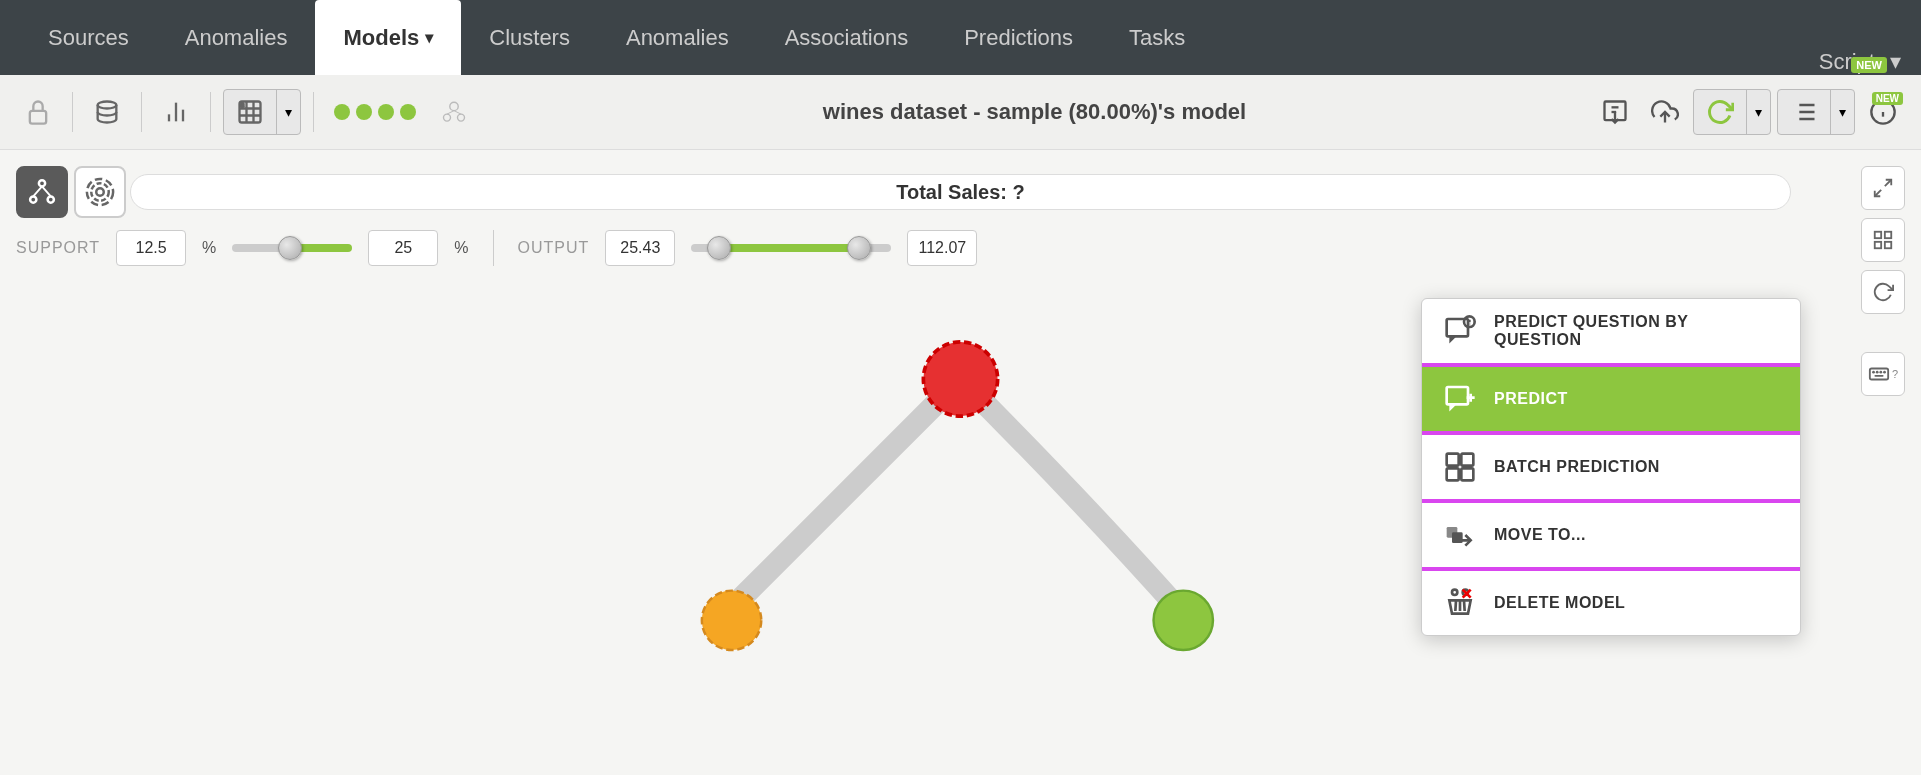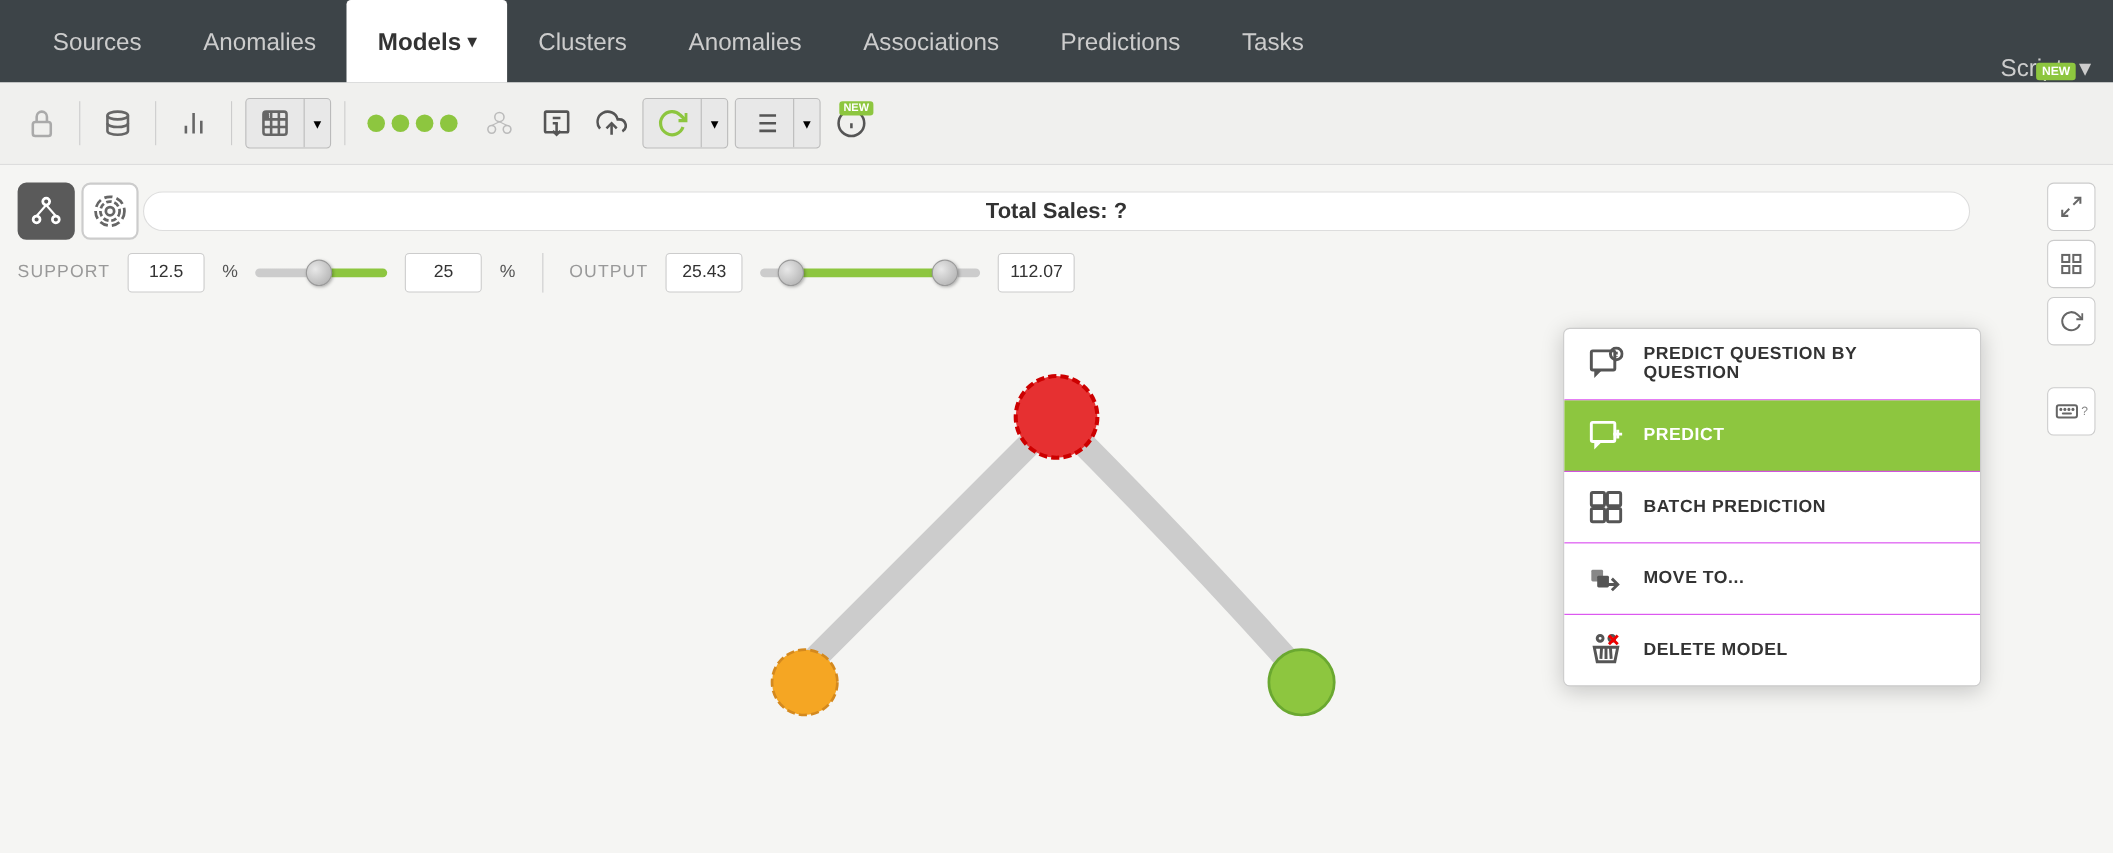--- a/index.html
+++ b/index.html
@@ -284,21 +284,21 @@
       overflow: hidden;
     }
     .dropdown-item {
       display: flex;
       align-items: center;
       padding: 14px 20px;
       cursor: pointer;
       gap: 16px;
       font-size: 16px;
       color: #333;
-      border-bottom: 1px solid #d946ef;
+      border-bottom: 4px solid #d946ef;
       font-weight: 600;
       letter-spacing: 0.5px;
     }
     .dropdown-item:last-child { border-bottom: none; }
     .dropdown-item.highlighted {
       background: #8dc63f;
       color: #fff;
     }
     .dropdown-icon {
       width: 36px;
@@ -417,20 +417,21 @@
   <div class="toolbar-icon">
     <svg viewBox="0 0 40 40" width="40" height="40">
       <circle cx="20" cy="12" r="6" fill="none" stroke="#bbb" stroke-width="2"></circle>
       <circle cx="10" cy="28" r="5" fill="none" stroke="#bbb" stroke-width="2"></circle>
       <circle cx="30" cy="28" r="5" fill="none" stroke="#bbb" stroke-width="2"></circle>
       <line x1="20" y1="18" x2="10" y2="23" stroke="#bbb" stroke-width="1.5"></line>
       <line x1="20" y1="18" x2="30" y2="23" stroke="#bbb" stroke-width="1.5"></line>
     </svg>
   </div>
 
+  <div class="toolbar-title">wines dataset - sample (80.00%)'s model</div>
 
   <div class="toolbar-right">
 
     <div class="toolbar-right-icon">
       <svg width="28" height="28" viewBox="0 0 24 24" fill="none" stroke="#555" stroke-width="2">
         <rect x="3" y="3" width="18" height="16" rx="1"></rect>
         <line x1="9" y1="8" x2="15" y2="8"></line>
         <line x1="9" y1="12" x2="13" y2="12"></line>
         <path d="M15 18l-3 3-3-3M12 21v-9"></path>
       </svg>

